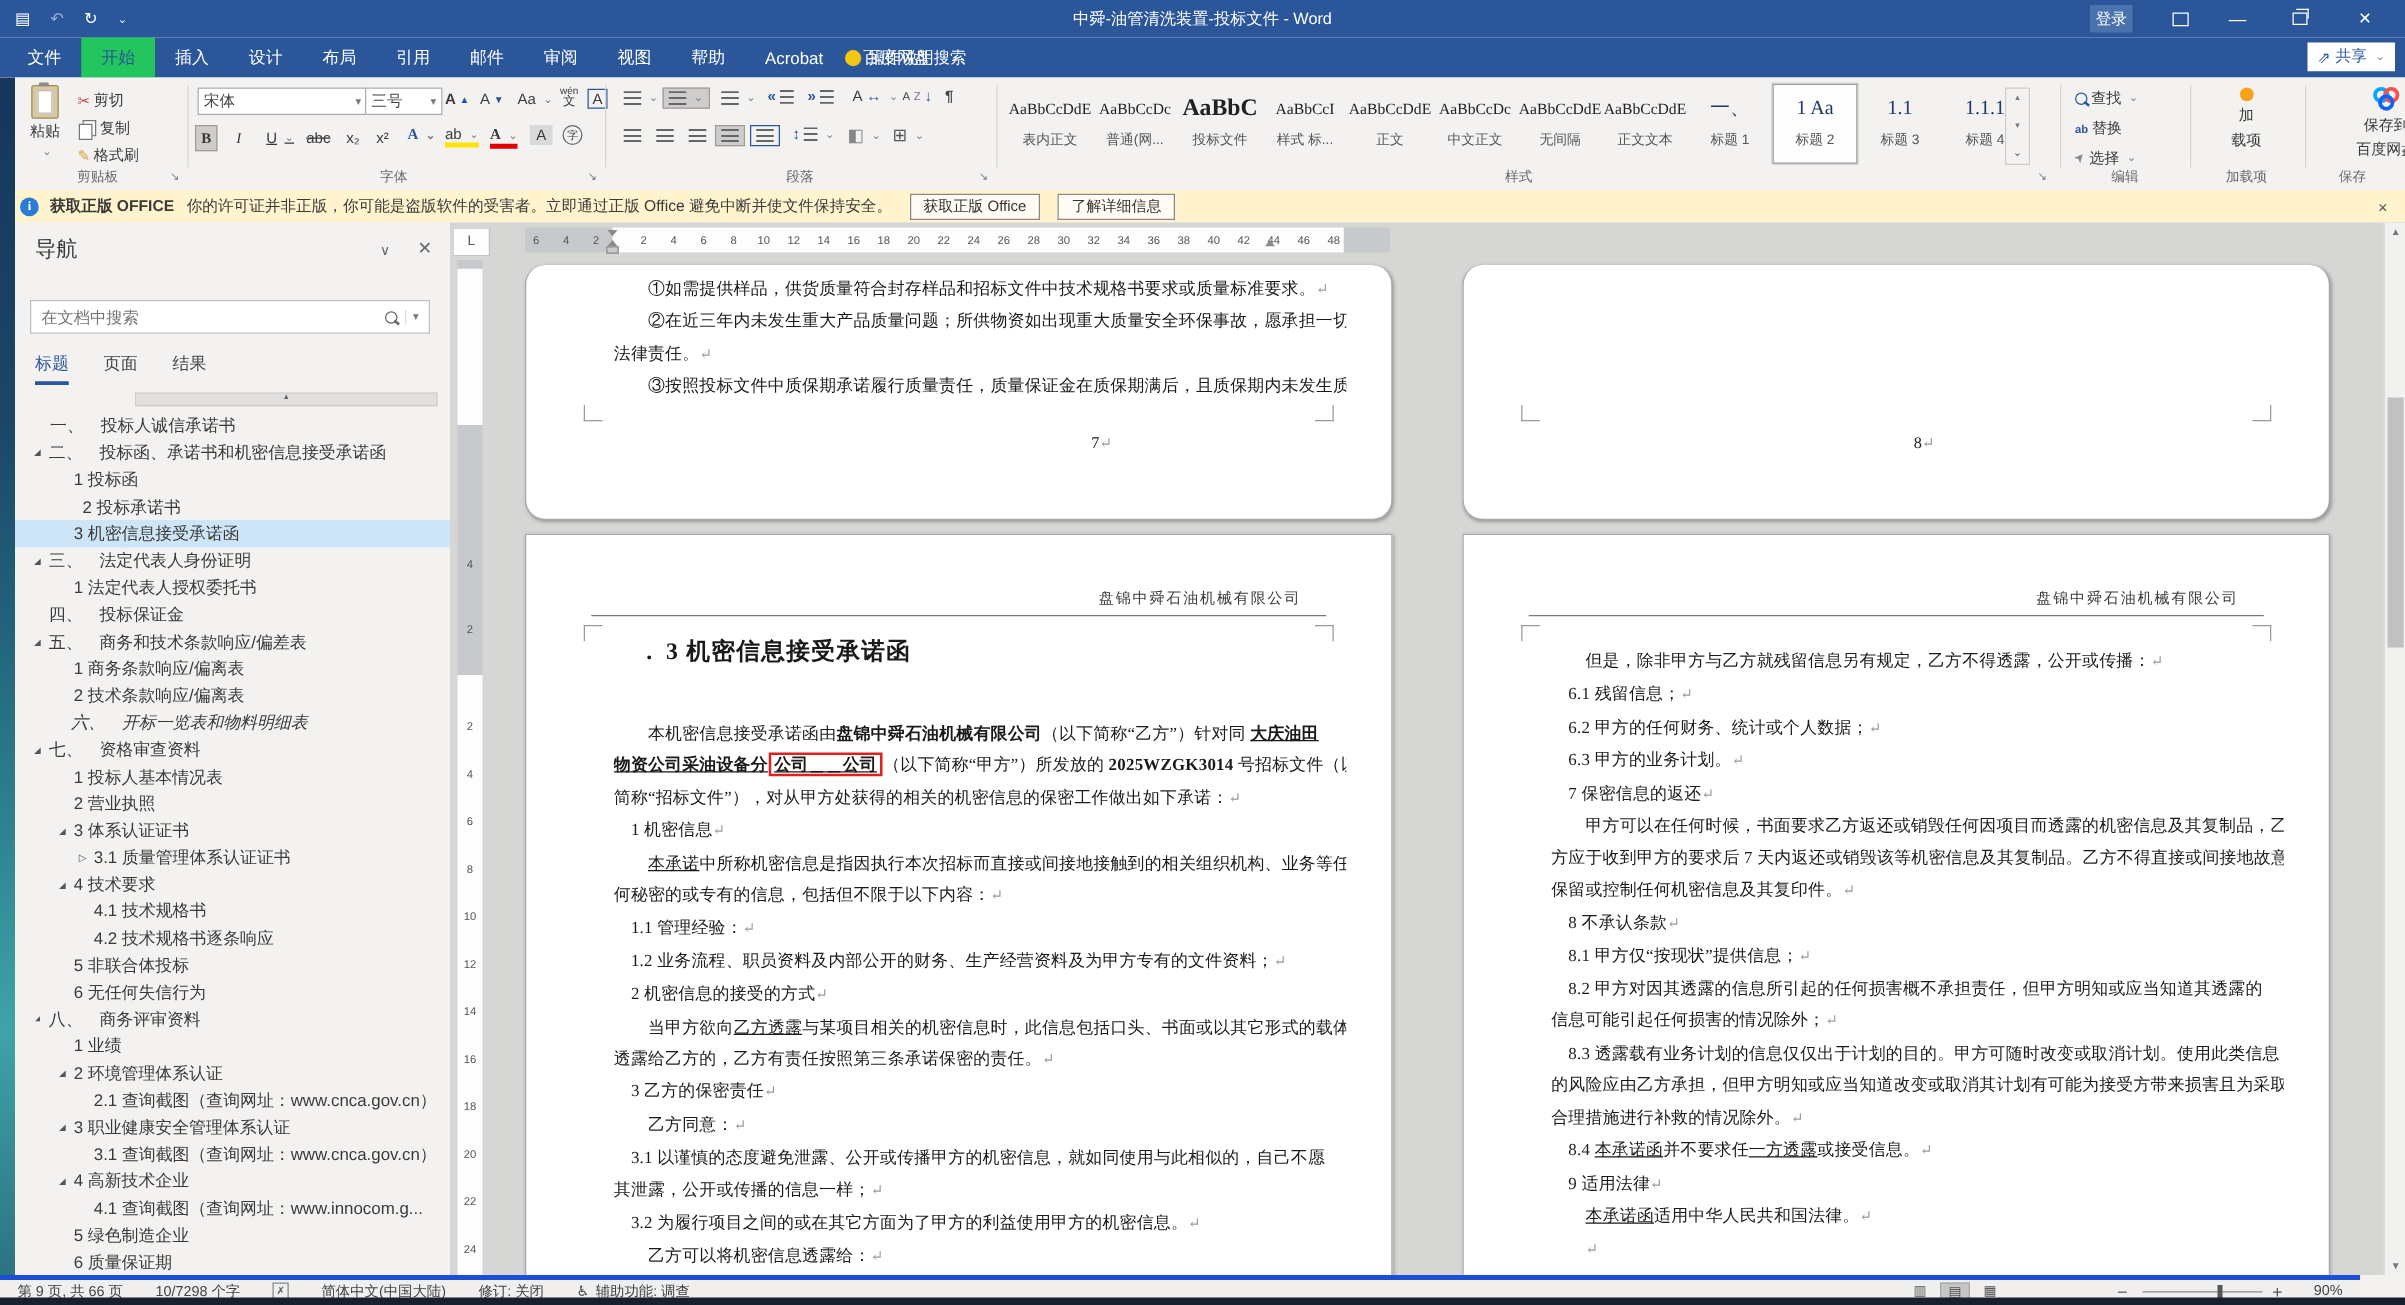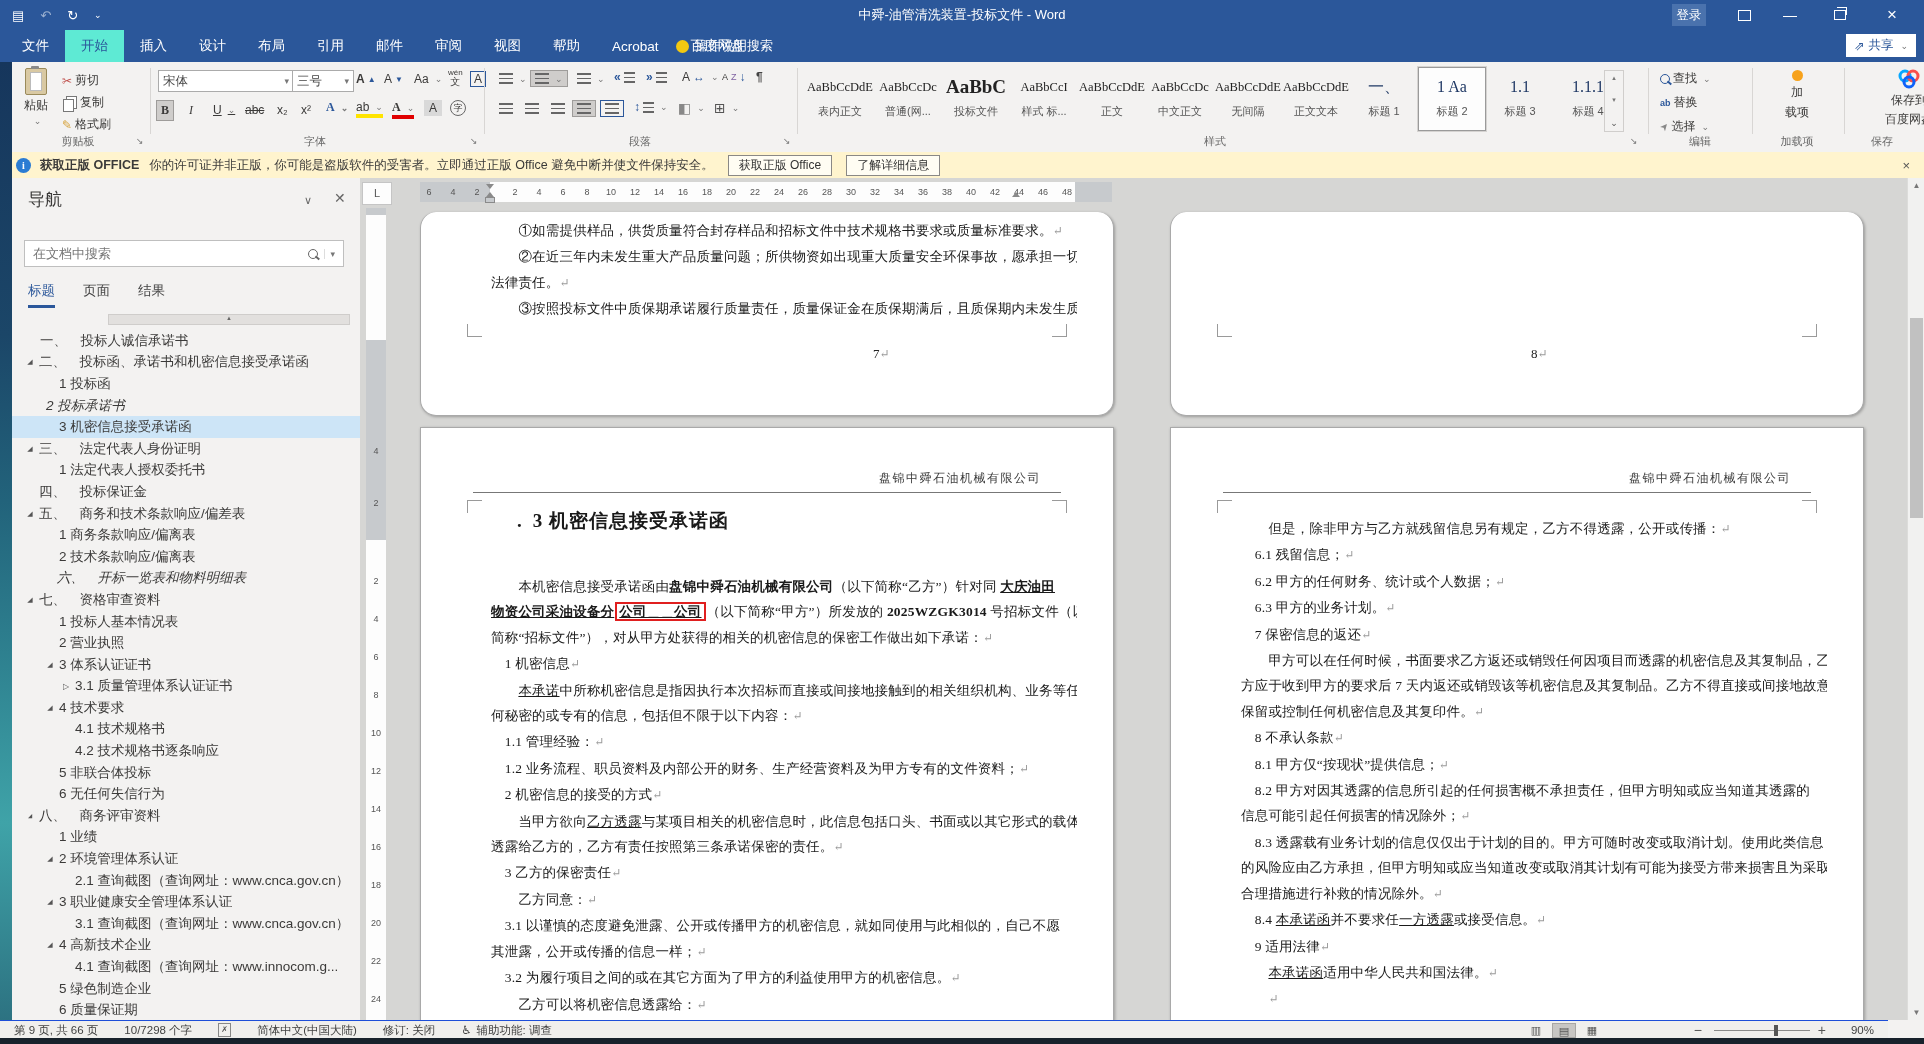--- a/index.html
+++ b/index.html
@@ -12,21 +12,21 @@
   .qico{font-size:13px;cursor:pointer;}
   #wintitle{left:0;right:0;top:0;height:30px;text-align:center;line-height:30px;color:#fff;pointer-events:none;}
   #signin{right:218px;top:4px;width:34px;height:22px;background:#4a72ad;color:#fff;text-align:center;line-height:22px;font-size:12.5px;cursor:pointer;}
   .capbtn{top:0;width:44px;height:30px;display:flex;align-items:center;justify-content:center;color:#fff;cursor:pointer;font-size:14px;}
   .wbox{width:11px;height:9px;border:1px solid #fff;display:inline-block;}
   .wrest{position:relative;width:10px;height:8px;border:1px solid #fff;}
   .wrest:before{content:"";position:absolute;left:2px;top:-4px;width:9px;height:7px;border:1px solid #fff;border-bottom:none;border-left:none;}
   
   #tabrow{left:0;top:30px;width:1924px;height:32px;background:#2b579a;}
   .rtab{height:32px;padding:0 16px;display:inline-flex;align-items:center;color:#fff;font-size:13.5px;cursor:pointer;}
-  .rtab.active{background:#5eead4;color:#2b579a;}
+  .rtab.active{background:#22c55e;color:#2b579a;}
   #tellme{position:absolute;left:676px;top:0;height:32px;display:flex;align-items:center;gap:6px;color:#fff;font-size:13px;}
   .bulb{width:13px;height:13px;border-radius:50%;background:#f2c811;display:inline-block;}
   #sharebtn{right:8px;top:4px;height:23px;padding:0 8px;background:#fff;color:#2b579a;font-size:12.5px;display:flex;align-items:center;gap:4px;cursor:pointer;}
   
   #ribbon{left:0;top:62px;width:1924px;height:90px;background:#f3f2f1;border-bottom:1px solid #d2d0ce;font-size:12px;color:#444;}
   .gsep{position:absolute;top:6px;bottom:18px;width:1px;background:#d8d6d4;}
   .glabel{position:absolute;top:72px;height:16px;font-size:11px;color:#696969;text-align:center;}
   .launcher{position:absolute;top:74px;font-size:9px;color:#777;cursor:pointer;}
   .rbtn{position:absolute;display:flex;align-items:center;gap:3px;color:#3b3a39;cursor:pointer;white-space:nowrap;}
   .tgl{padding:2px 4px;border:1px solid transparent;}
@@ -89,21 +89,21 @@
   .pb .m{color:#9b9b9b;font-size:12px;}
   .pb .redbox{border:2px solid #e01f1f;padding:0 2px;margin:0 1px;}
   .phead{position:absolute;top:42px;right:72px;font-size:12px;letter-spacing:1.5px;color:#3b3b3b;}
   .phline{position:absolute;top:64px;left:52px;right:52px;height:1px;background:#777;}
   .cm{position:absolute;width:14px;height:12px;border-color:#9a9a9a !important;}
   .pgnum{position:absolute;font-size:13px;color:#222;}
   #vscroll{left:1547px;top:0;width:17px;height:842px;background:#f1f1f0;border-left:1px solid #dcdcda;}
   #vthumb{position:absolute;left:2px;top:140px;width:13px;height:200px;background:#c1c1c1;}
   .sarr{position:absolute;left:0;width:17px;height:15px;text-align:center;font-size:8px;color:#777;line-height:15px;}
   
-  #statusbar{left:0;top:1020px;width:1888px;height:18px;background:#f0efed;border-top:1px solid #1d4ed8;font-size:11.5px;color:#424242;display:flex;align-items:center;}
+  #statusbar{left:0;top:1020px;width:1888px;height:18px;background:#f0efed;border-top:4px solid #1d4ed8;font-size:11.5px;color:#424242;display:flex;align-items:center;}
   .sseg{margin-right:26px;white-space:nowrap;cursor:pointer;}
   .vic{width:24px;height:15px;text-align:center;line-height:15px;font-size:11px;color:#555;cursor:pointer;}
   .vic.on{background:#c8c6c4;border:1px solid #a8a6a4;box-sizing:border-box;}
   #bottomstrip{left:0;top:1038px;width:1924px;height:6px;background:#17212b;}
 </style>
 </head>
 <body>
 
 <div id="app">
 
@@ -436,21 +436,21 @@
           <span style="margin-left: 3px;">一、　投标人诚信承诺书</span>
         </div>
         <div class="nitem" style="padding-left: 11px;">
           <span class="ntri" style="font-size: 7px;">◢</span>
           <span style="margin-left: 2px;">二、　投标函、承诺书和机密信息接受承诺函</span>
         </div>
         <div class="nitem" style="padding-left: 31px;">
           <span class="ntri"></span>
           <span style="margin-left: 2px;">1 投标函</span>
         </div>
-        <div class="nitem" style="padding-left: 18px; font-style: italic;">
+        <div class="nitem" style="padding-left: 38px;">
           <span class="ntri"></span>
           <span style="margin-left: 2px;">2 投标承诺书</span>
         </div>
         <div class="nitem sel" style="padding-left: 31px;">
           <span class="ntri"></span>
           <span style="margin-left: 2px;">3 机密信息接受承诺函</span>
         </div>
         <div class="nitem" style="padding-left: 11px;">
           <span class="ntri" style="font-size: 7px;">◢</span>
           <span style="margin-left: 2px;">三、　法定代表人身份证明</span>

